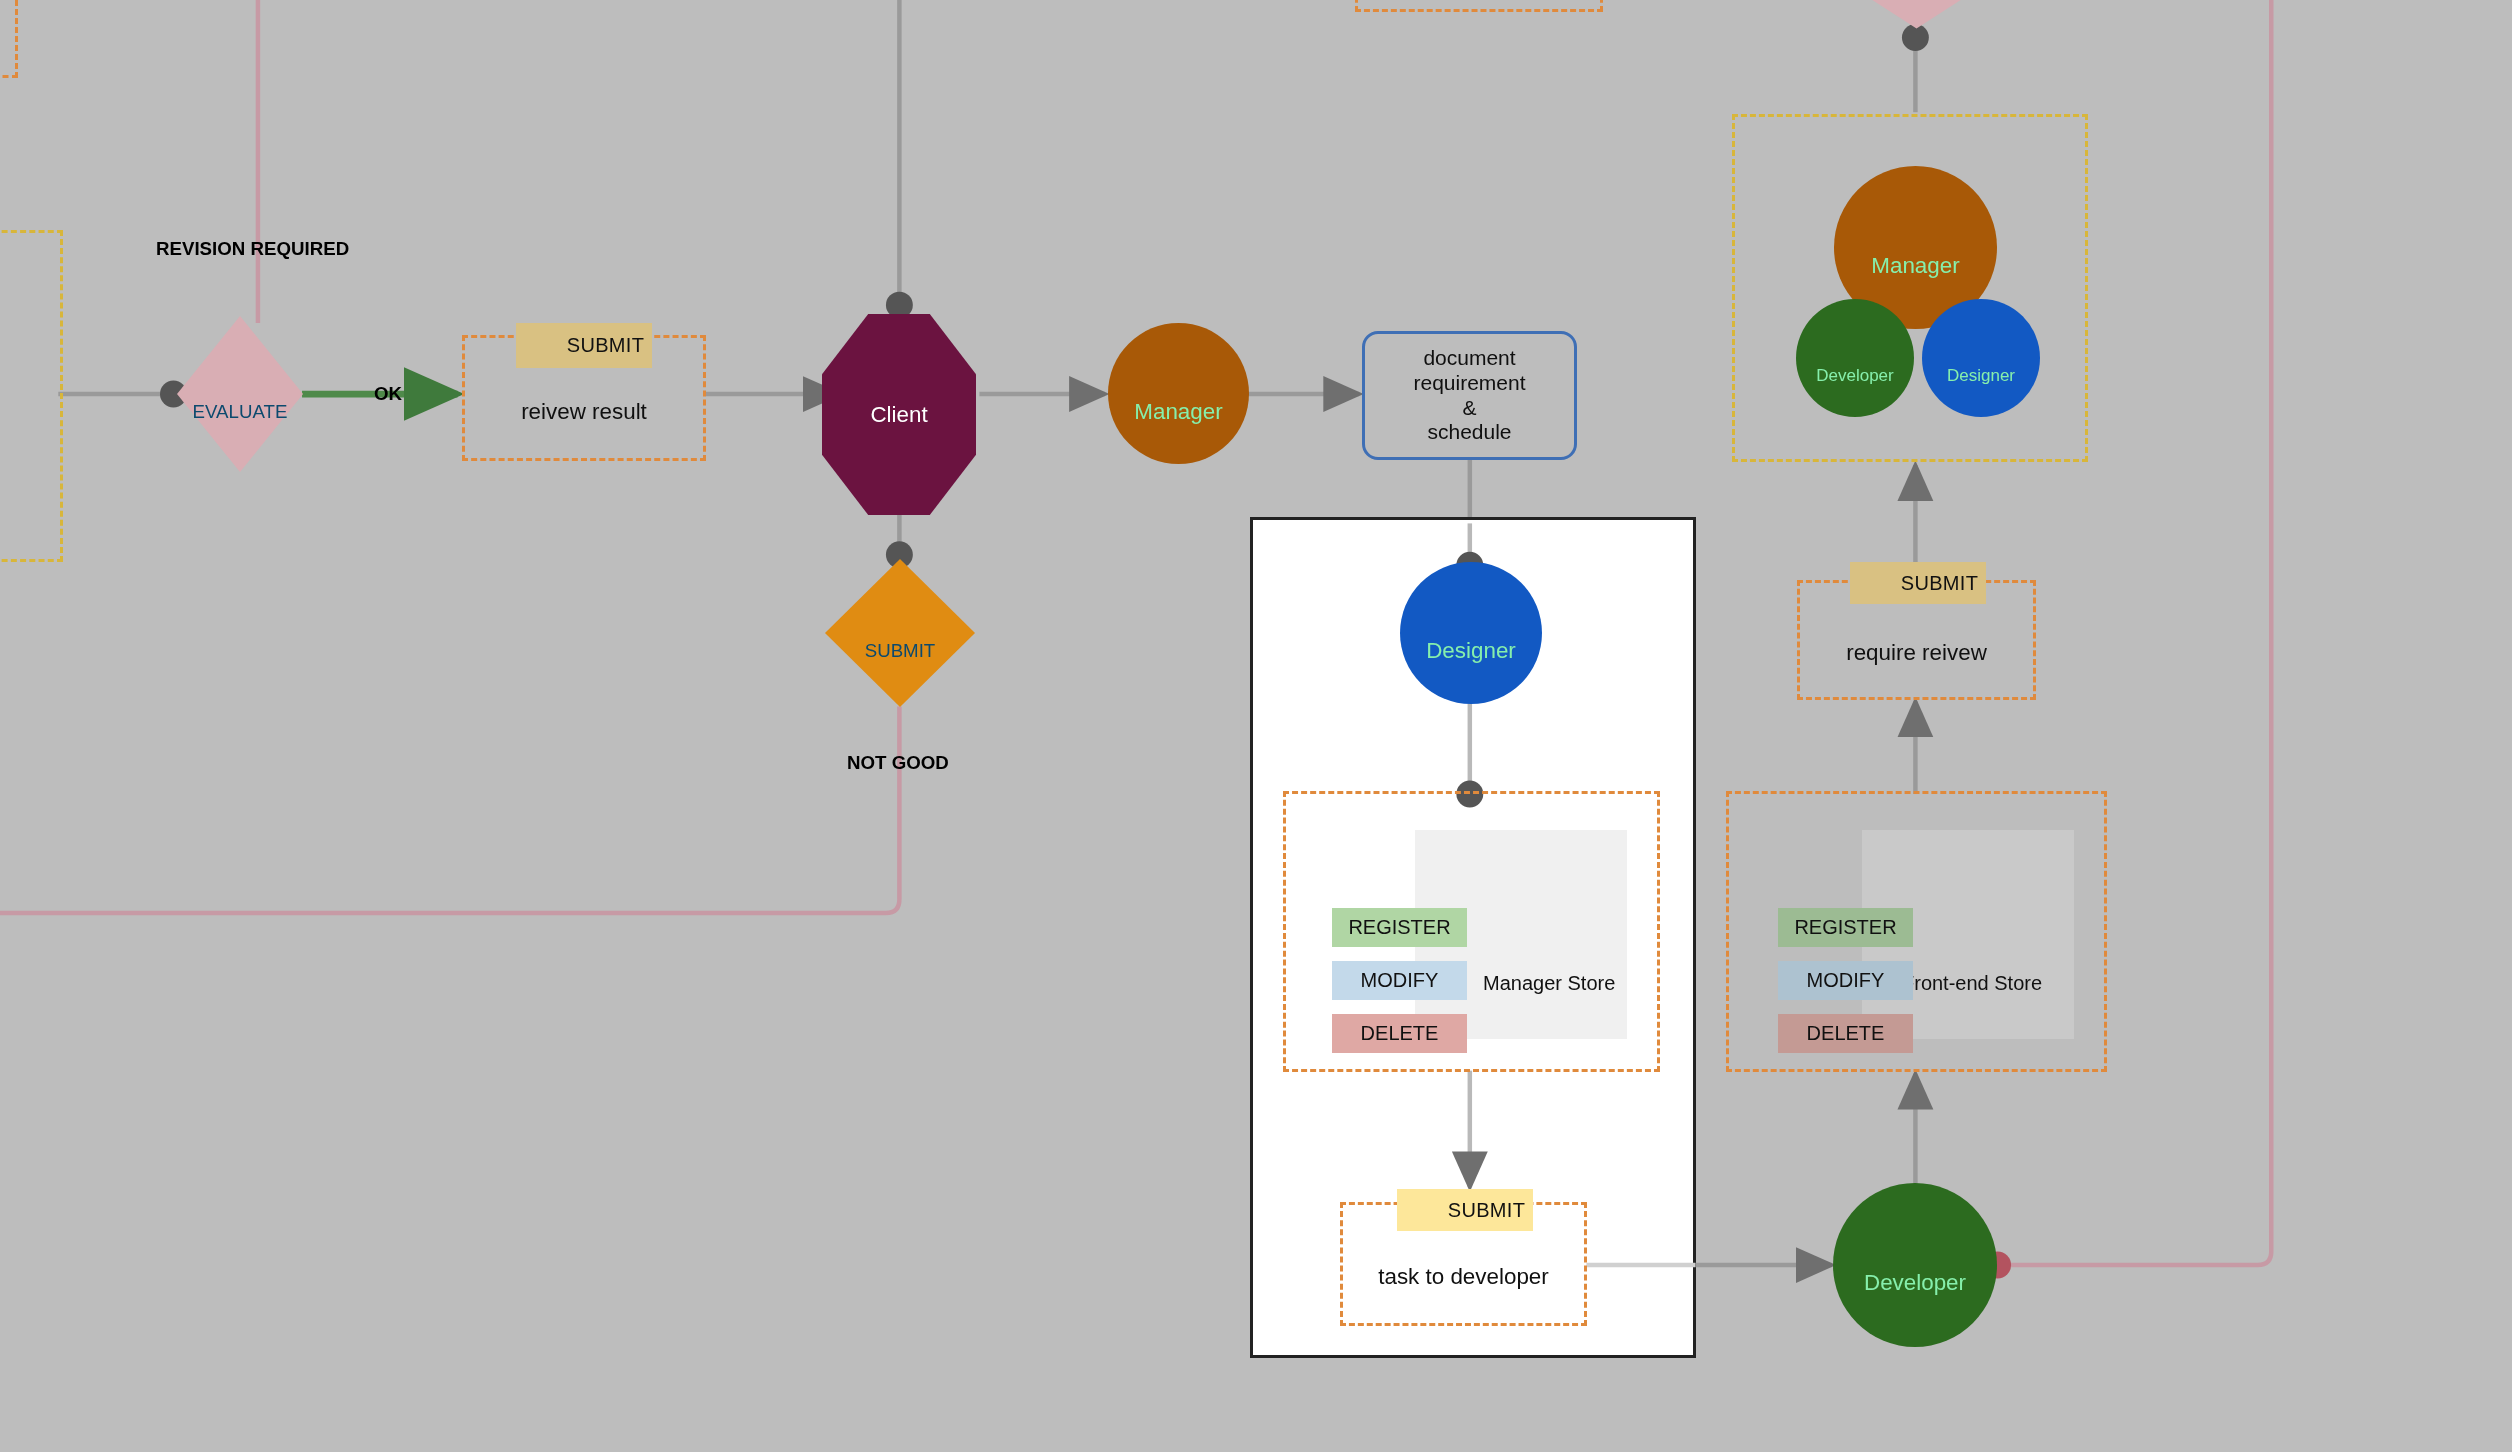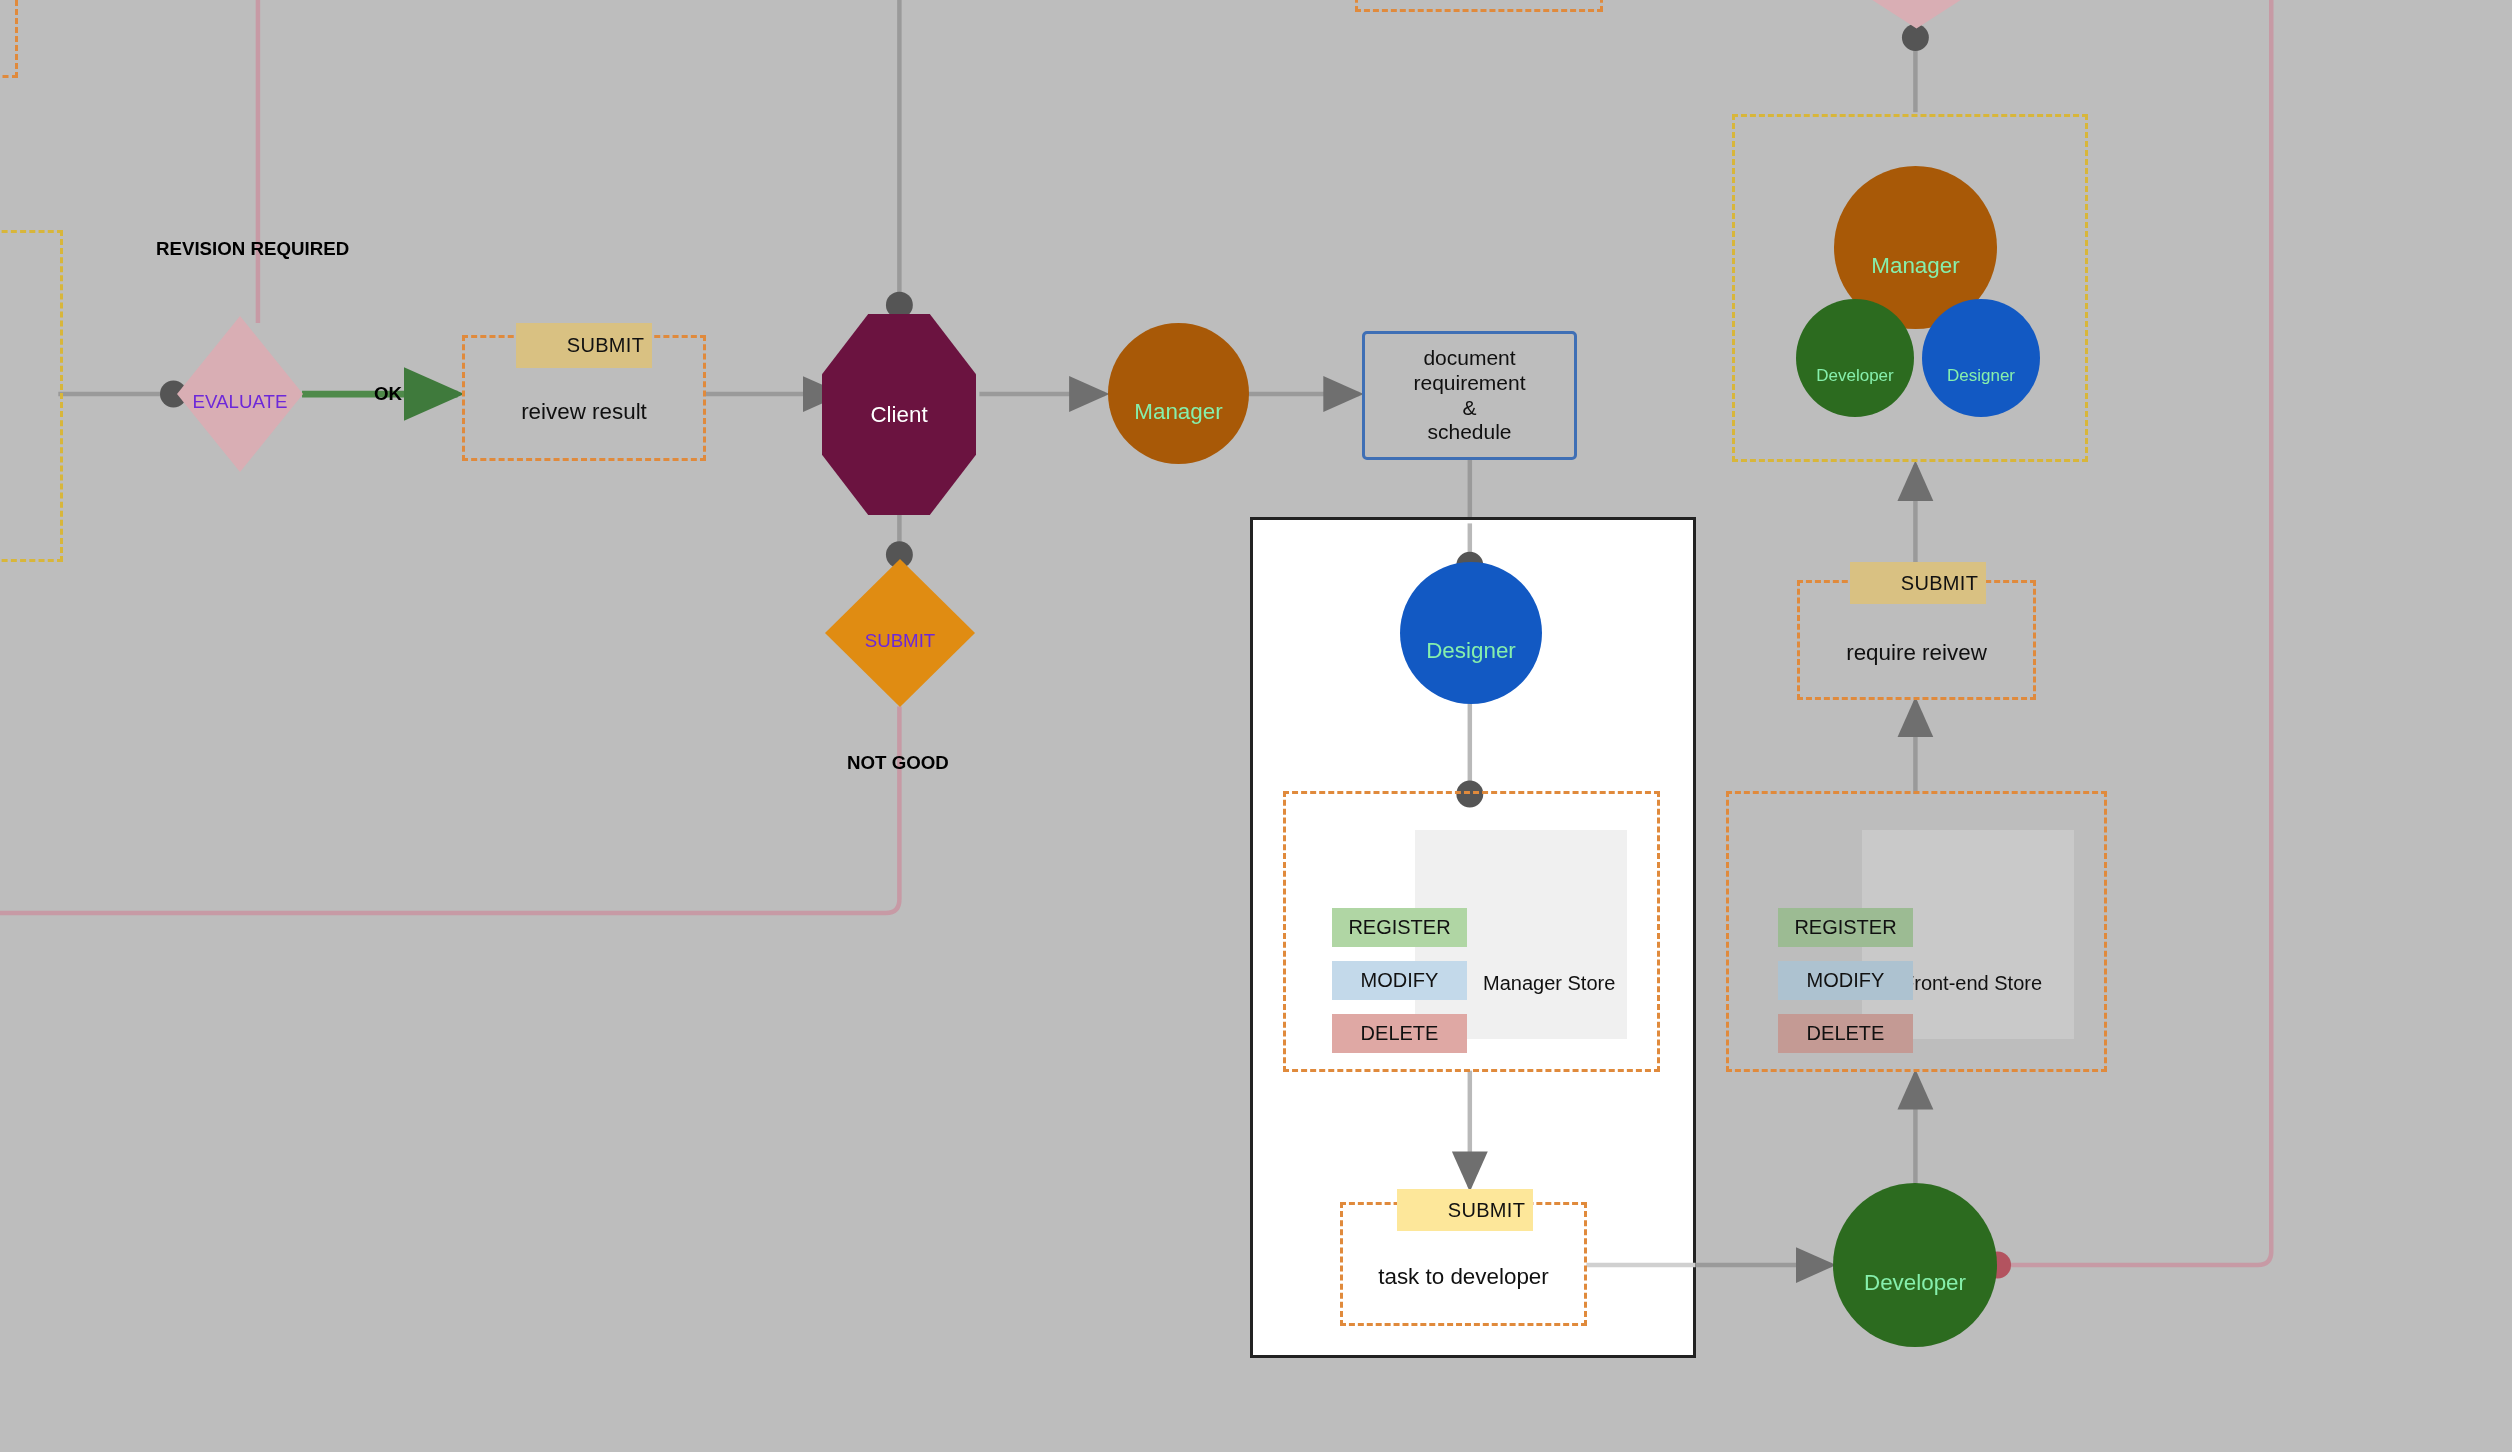--- a/index.html
+++ b/index.html
@@ -22,36 +22,36 @@
 
   .circle { border-radius:50%; }
   .circle .lbl { color:#86efac;margin-top:36px; }
 
   .diamond-wrap { position:absolute; }
   .diamond-shape {
     position:absolute; left:0; top:0; width:100%; height:100%;
     clip-path:polygon(50% 0%, 100% 50%, 50% 100%, 0% 50%);
   }
   .diamond-wrap .lbl {
-    position:absolute; left:0; top:8px; width:100%; height:100%;
+    position:absolute; left:0; top:18px; width:100%; height:100%;
     display:flex; align-items:center; justify-content:center; z-index:3;
-    color:#6d28d9;
+    color:#0c4a6e;
   }
 
   .octagon-shape {
     position:absolute; left:0; top:0; width:100%; height:100%;
     clip-path:polygon(30% 0%,70% 0%,100% 30%,100% 70%,70% 100%,30% 100%,0% 70%,0% 30%);
   }
   .octagon-wrap .lbl {
     position:absolute; left:0; top:0; width:100%; height:100%;
     display:flex; align-items:center; justify-content:center; z-index:3; color:#fff;
   }
 
   .rounded-rect {
-    position:absolute; border:3.7px solid #3f6fb5; border-radius:5px;
+    position:absolute; border:3.7px solid #3f6fb5; border-radius:16px;
     background:transparent; display:flex; align-items:center; justify-content:center;
   }
   .rounded-rect .lbl { color:#101010; text-align:center; line-height:1.18; }
 
   
   .msg-box { position:absolute; border:3px dashed #e08a3c; background:transparent; }
   .msg-body {
     position:absolute; left:0; right:0; top:0; bottom:0;
     display:flex; align-items:center; justify-content:center;
     color:#101010; text-align:center;

